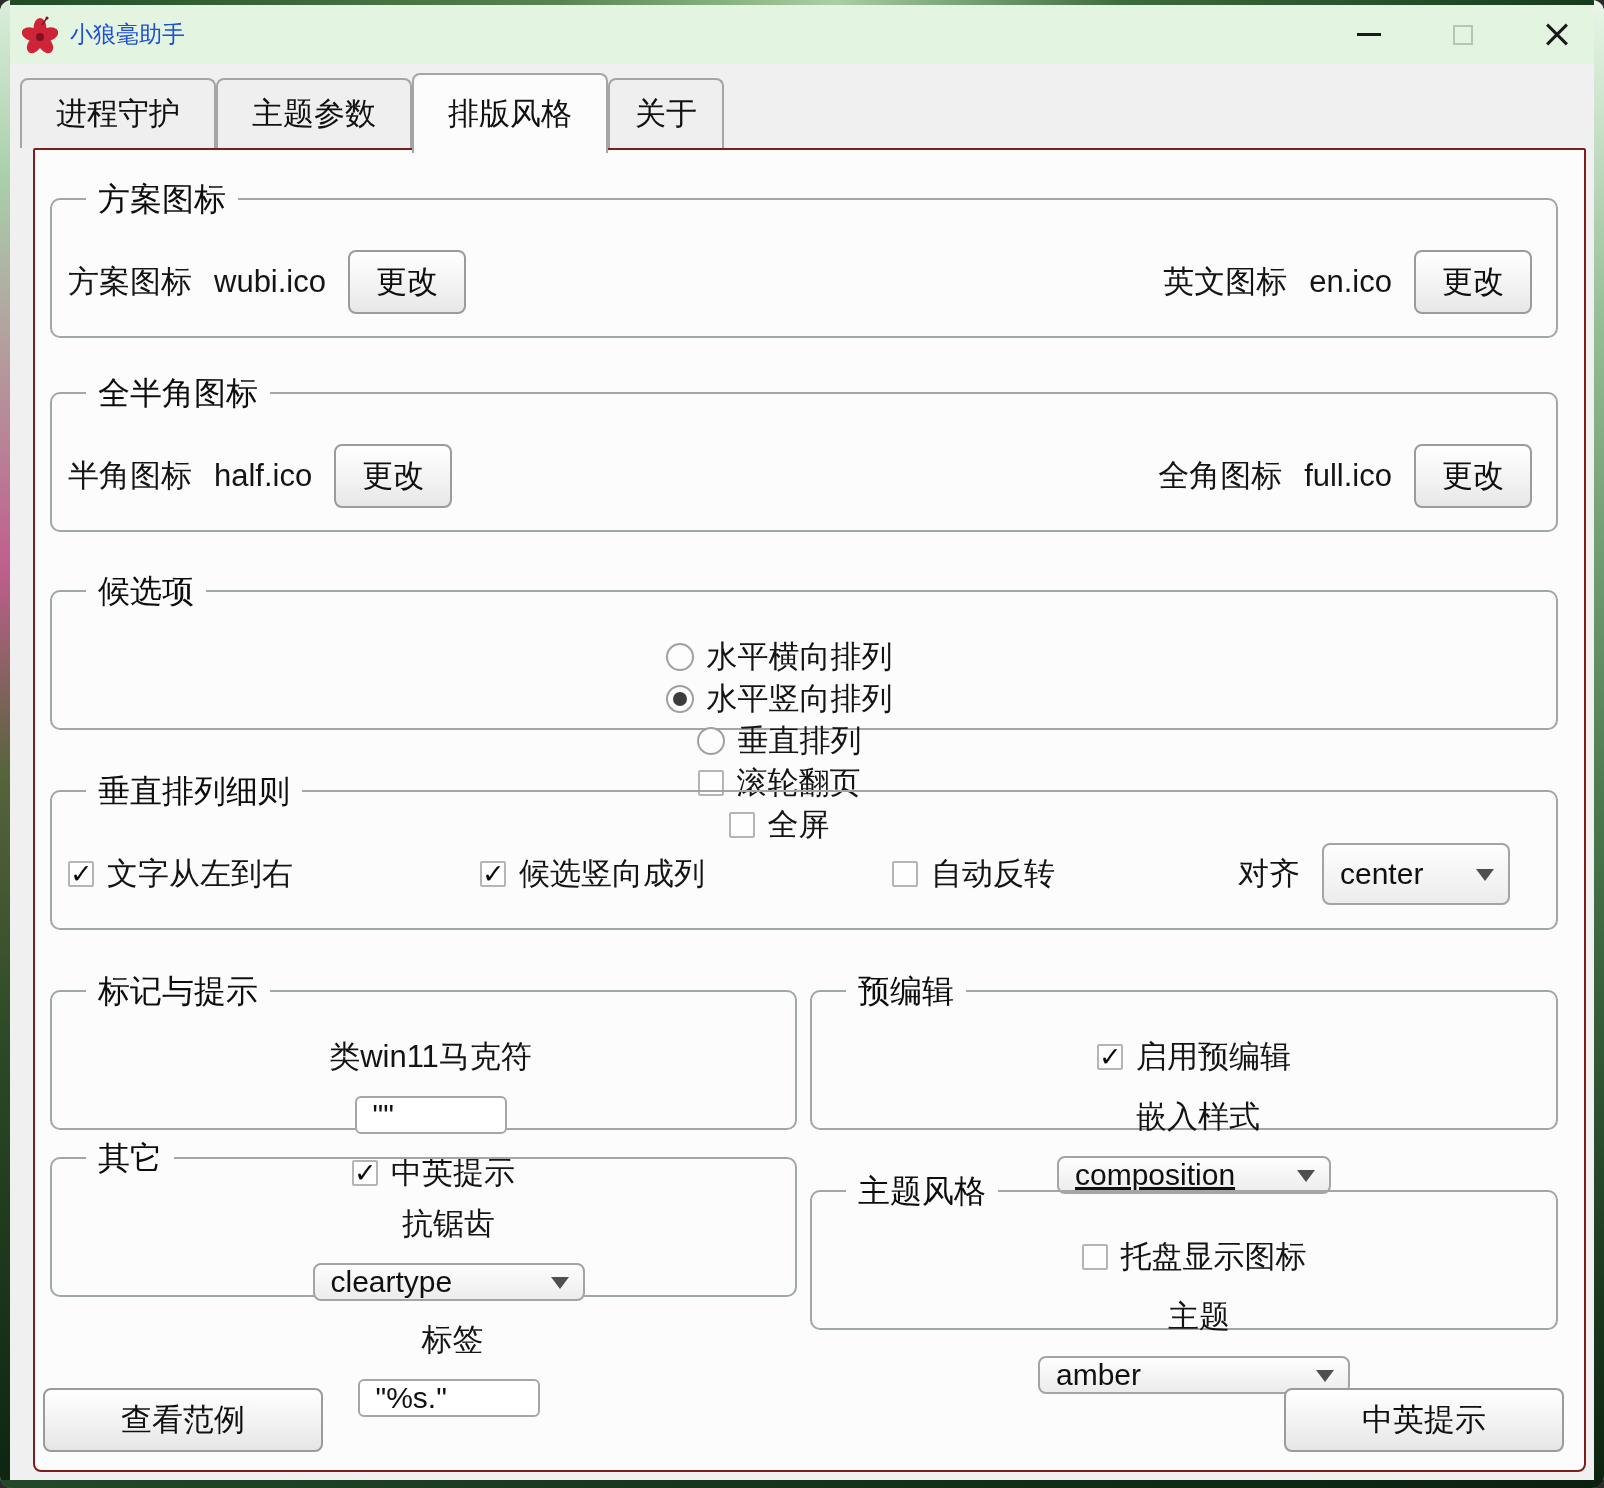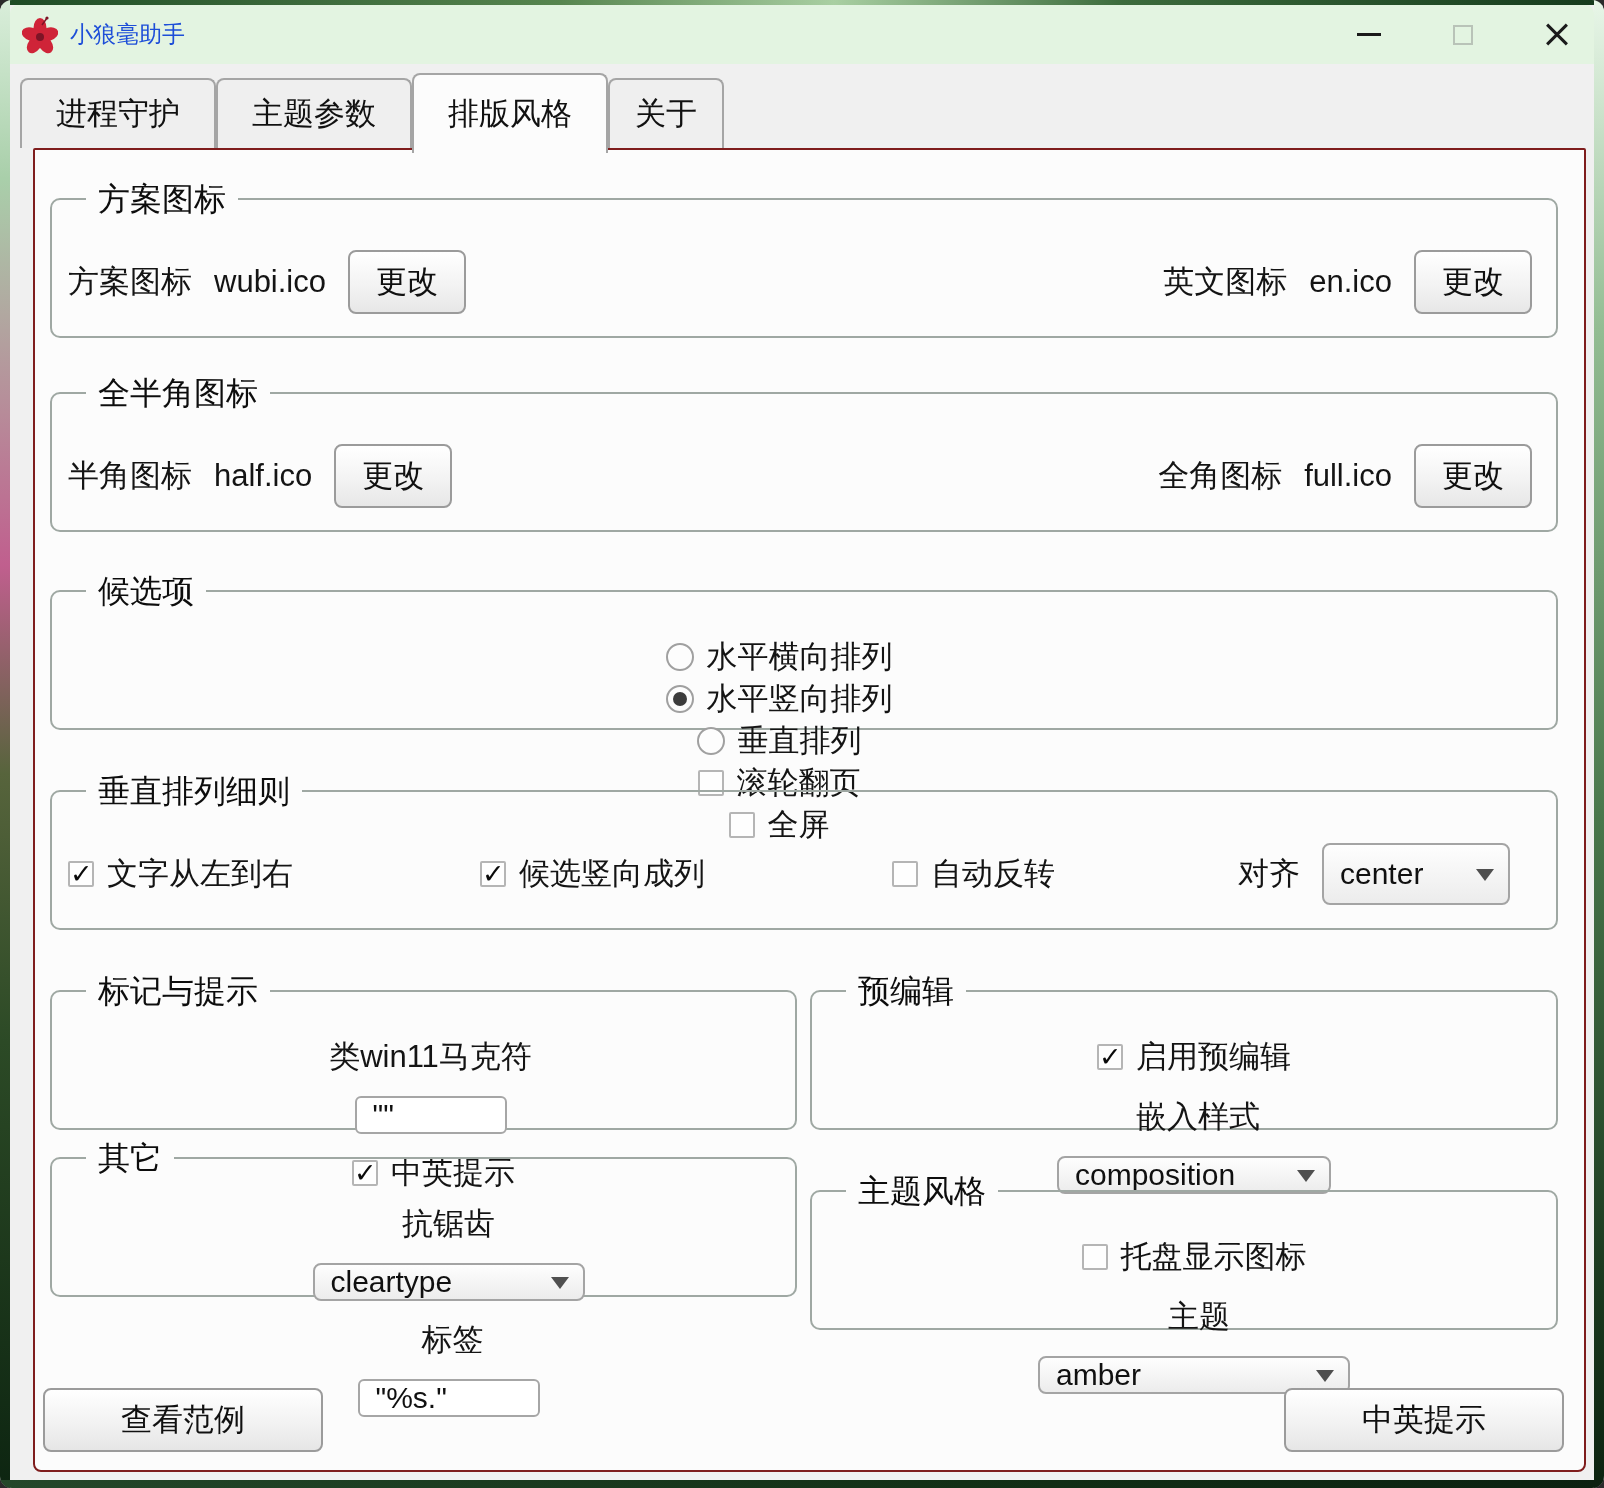--- a/index.html
+++ b/index.html
@@ -203,21 +203,21 @@
       </div>
 
       <div class="group" style="left:775px;top:840px;width:748px;height:140px;">
         <span class="gtitle">预编辑</span>
         <div class="rowflex" style="padding-left:20px;gap:18px;">
           <span class="cbwrap">
             <span class="cbbox">✓</span>
             <span class="lbl">启用预编辑</span>
           </span>
           <span class="lbl" style="margin-left:8px;">嵌入样式</span>
-          <span class="select" style="width:274px;">
+          <span class="select" style="width:274px;text-decoration:underline;">
             <span>composition</span>
             <span class="selarrow"></span>
           </span>
         </div>
       </div>
 
       <div class="group" style="left:15px;top:1007px;width:747px;height:140px;">
         <span class="gtitle">其它</span>
         <div class="rowflex" style="padding-left:14px;gap:18px;margin-left:36px;">
           <span class="lbl">抗锯齿</span>

